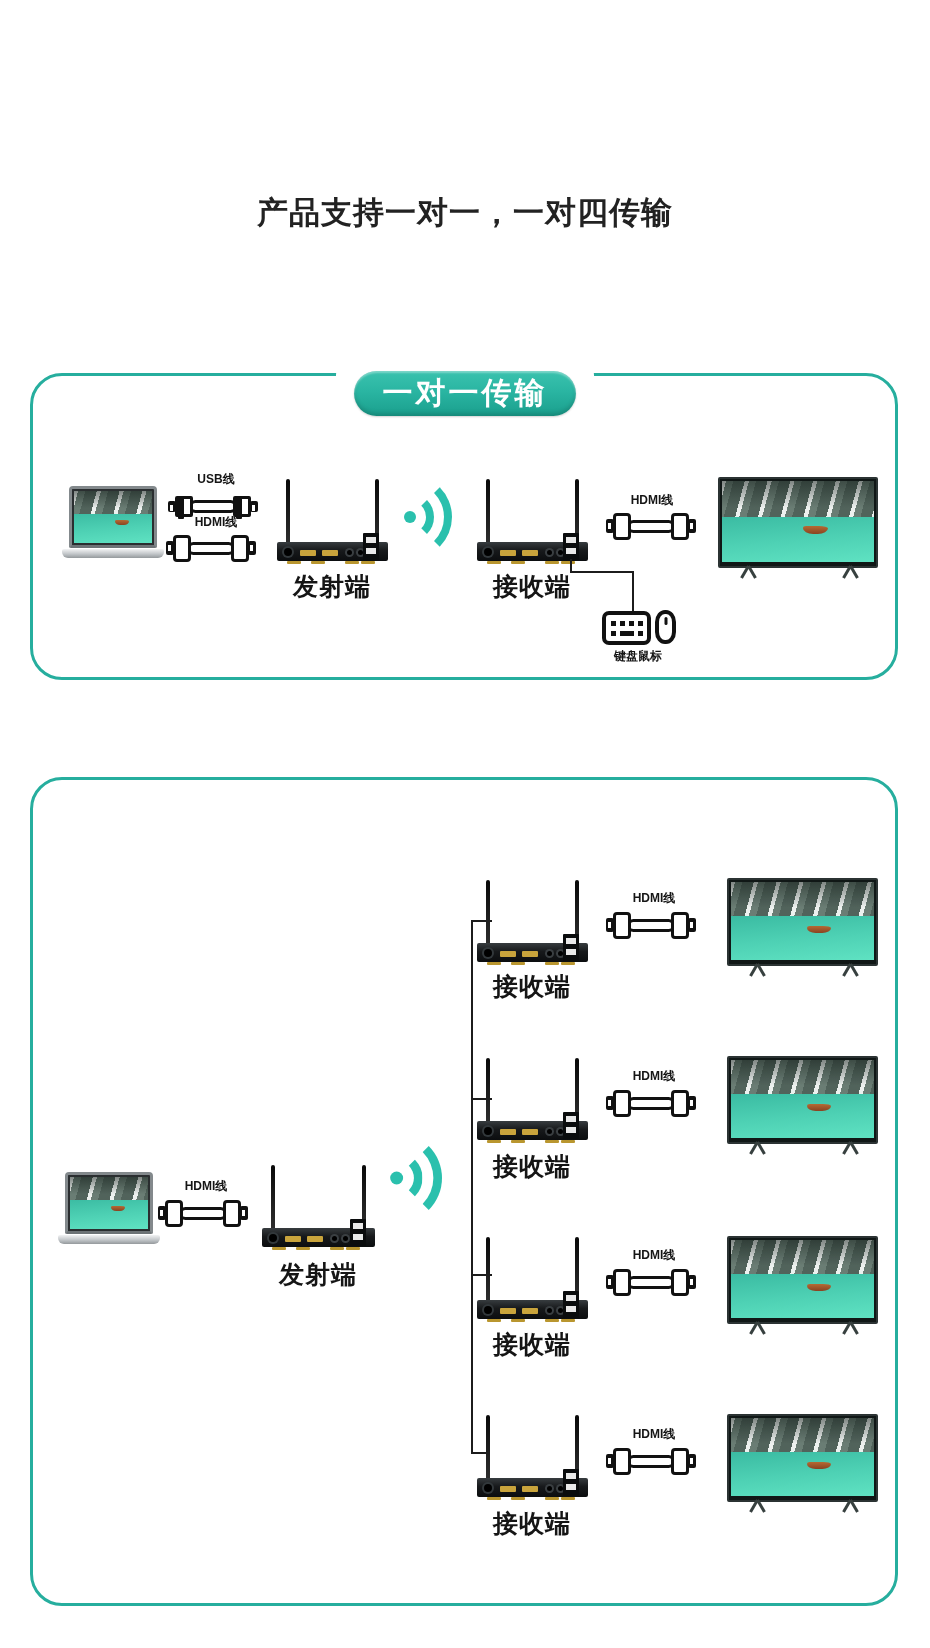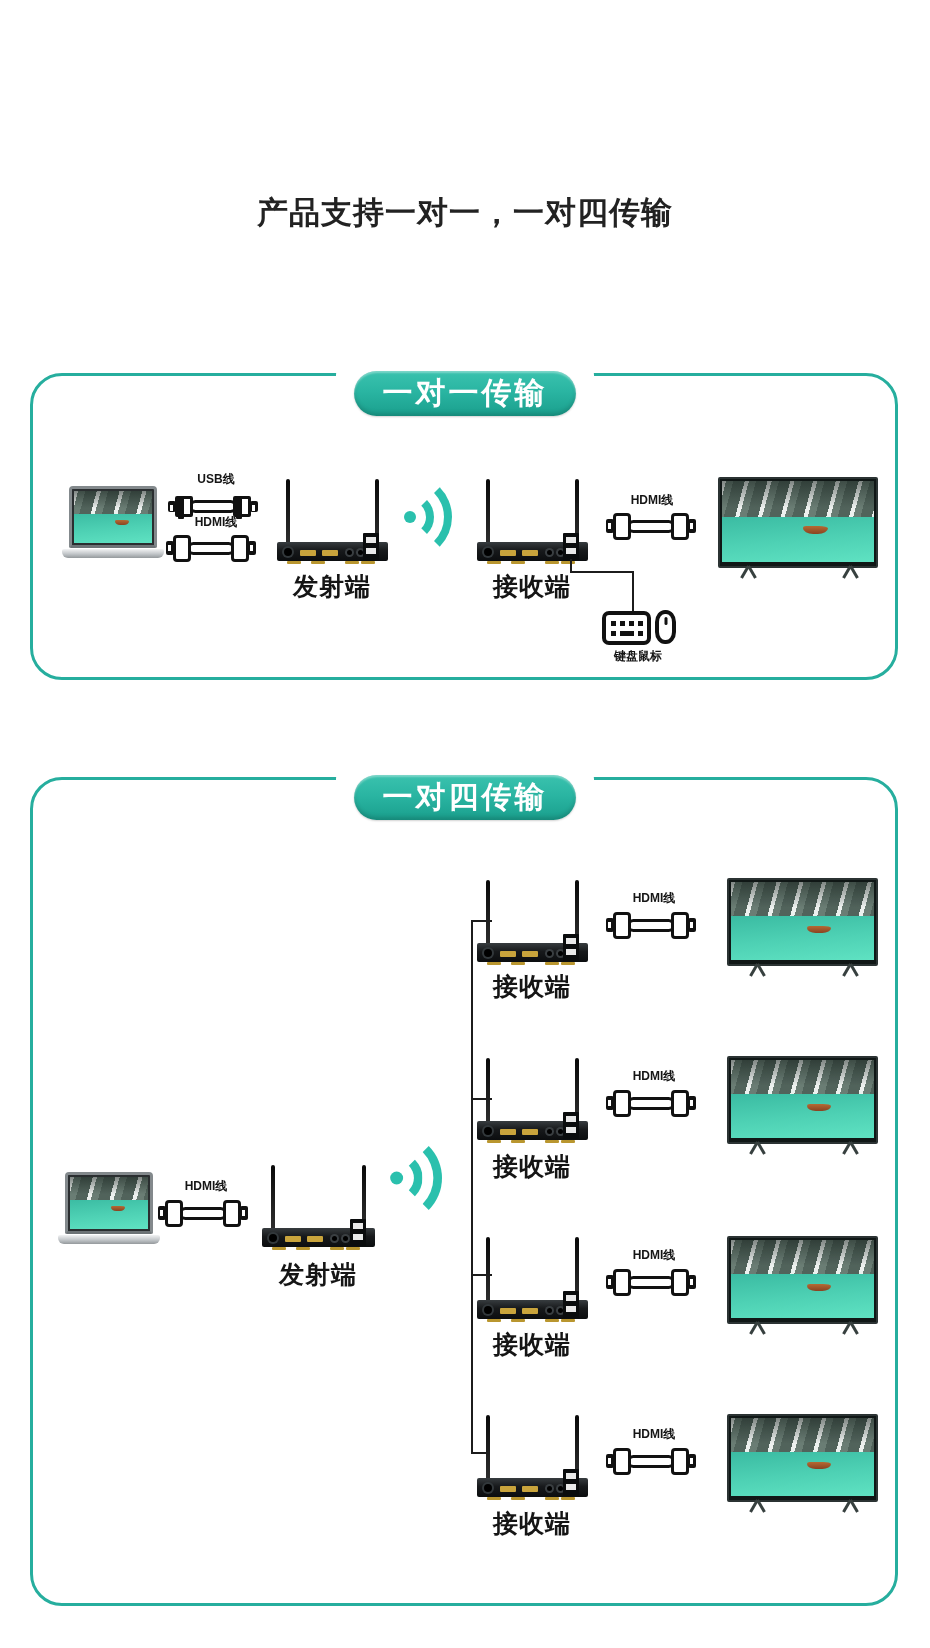--- a/index.html
+++ b/index.html
@@ -190,23 +190,20 @@
       <i class="tipc"></i>
   </div>
 
   <div class="tv" style="left:718px;top:477px;width:160px;height:91px;">
     <div class="scene"></div>
     <span class="leg l"></span>
     <span class="leg r"></span>
   </div>
 
   <div class="panel" style="top:777px;height:829px;"></div>
-  <div class="pill-wrap" style="top:749px;">
-    <div class="pill">一对四传输</div>
-  </div>
 
   <div class="laptop" style="left:58px;top:1172px;">
     <div class="lap-screen">
         <div class="scene"></div>
       </div>
     <div class="lap-base"></div>
   </div>
 
   <div class="lbl small" style="left:158px;top:1178px;width:96px;">HDMI线</div>
   <div class="cable" style="left:158px;top:1199px;">

